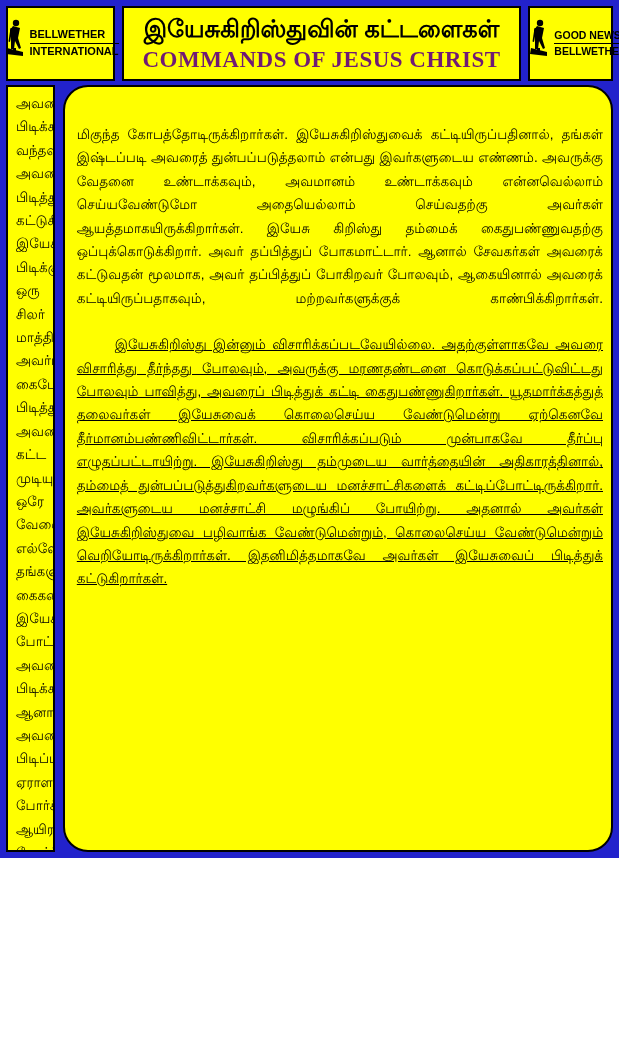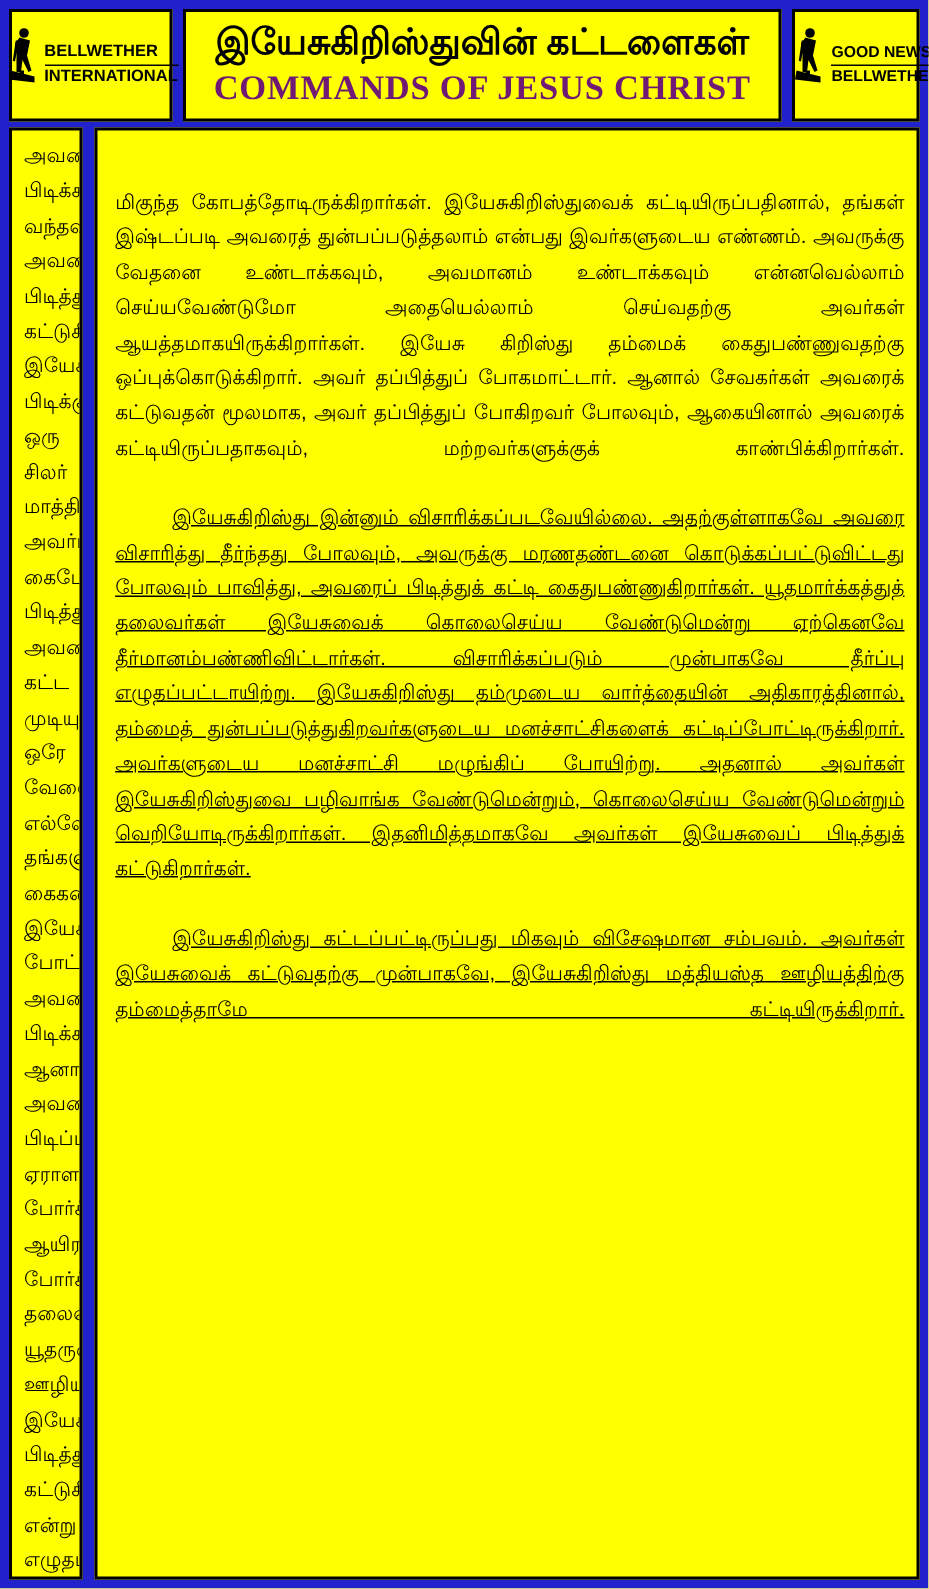--- a/index.html
+++ b/index.html
@@ -3,21 +3,21 @@
 <meta charset="utf-8">
 <style>
   html, body { margin: 0; padding: 0; }
   body {
     width: 619px; height: 1059px;
     font-family: "Liberation Sans", "DejaVu Sans", sans-serif;
     -webkit-font-smoothing: antialiased;
   }
   .page {
     position: relative;
-    width: 619px; height: 1059px;
+    width: 619px; height: 858px;
     background: #2222CC;
     box-sizing: border-box;
     padding: 6px;
     display: flex;
     flex-direction: column;
   }
   .ybox {
     background: #FFFF00;
     border: 2px solid #000000;
     box-sizing: border-box;
@@ -86,21 +86,21 @@
   }
   .col {
     overflow: hidden;
     color: #000;
     font-size: 13.5px;
     line-height: 23.4px;
     text-align: justify;
     text-justify: inter-word;
   }
   .col-left  { width: 295px; padding: 5px 7px 5px 8px; }
-  .col-right { flex: 1 1 auto; padding: 36px 8px 5px 12px; }
+  .col-right { flex: 1 1 auto; padding: 36px 8px 5px 12px; border-radius: 25px; }
   .col p {
     margin: 0 0 23px 0;
     text-align: justify;
     text-align-last: justify;
   }
   .col p.indent { text-indent: 38px; text-decoration: underline; }
 </style>
 </head>
 <body>
 
@@ -154,18 +154,17 @@
   <div class="body-row">
 
     <div class="ybox col col-left">
       <p>அவரைப் பிடிக்க வந்தவர்கள் அவரைப் பிடித்துக் கட்டுகிறார்கள். இயேசுகிறிஸ்துவைப் பிடிக்கும்போது ஒரு சிலர் மாத்திரமே அவர்மீது கைபோட்டுப் பிடித்து அவரைக் கட்ட முடியும். ஒரே வேளையில் எல்லோரும் தங்களுடைய கைகளை இயேசுவின்மீது போட்டு அவரைப் பிடிக்கமுடியாது. ஆனால் அவரைப் பிடிப்பதற்கு ஏராளமான போர்ச்சேவகரும் ஆயிரம் போர்ச்சேவகருக்குத் தலைவனும் யூதருடைய ஊழியக்காரனும் இயேசுவைப் பிடித்துக் கட்டுகிறார்கள் என்று எழுதப்பட்டிருக்கிறது. இயேசுவை ஒரு சிலரே பிடித்தாலும், இவர்களெல்லாம் அவர்களுக்கு உதவியாக இருக்கிறார்கள்.</p>
 
     </div>
 
     <div class="ybox col col-right">
       <p>மிகுந்த கோபத்தோடிருக்கிறார்கள். இயேசுகிறிஸ்துவைக் கட்டியிருப்பதினால், தங்கள் இஷ்டப்படி அவரைத் துன்பப்படுத்தலாம் என்பது இவர்களுடைய எண்ணம். அவருக்கு வேதனை உண்டாக்கவும், அவமானம் உண்டாக்கவும் என்னவெல்லாம் செய்யவேண்டுமோ அதையெல்லாம் செய்வதற்கு அவர்கள் ஆயத்தமாகயிருக்கிறார்கள். இயேசு கிறிஸ்து தம்மைக் கைதுபண்ணுவதற்கு ஒப்புக்கொடுக்கிறார். அவர் தப்பித்துப் போகமாட்டார். ஆனால் சேவகர்கள் அவரைக் கட்டுவதன் மூலமாக, அவர் தப்பித்துப் போகிறவர் போலவும், ஆகையினால் அவரைக் கட்டியிருப்பதாகவும், மற்றவர்களுக்குக் காண்பிக்கிறார்கள்.</p>
       <p class="indent">இயேசுகிறிஸ்து இன்னும் விசாரிக்கப்படவேயில்லை. அதற்குள்ளாகவே அவரை விசாரித்து தீர்ந்தது போலவும், அவருக்கு மரணதண்டனை கொடுக்கப்பட்டுவிட்டது போலவும் பாவித்து, அவரைப் பிடித்துக் கட்டி கைதுபண்ணுகிறார்கள். யூதமார்க்கத்துத் தலைவர்கள் இயேசுவைக் கொலைசெய்ய வேண்டுமென்று ஏற்கெனவே தீர்மானம்பண்ணிவிட்டார்கள். விசாரிக்கப்படும் முன்பாகவே தீர்ப்பு எழுதப்பட்டாயிற்று. இயேசுகிறிஸ்து தம்முடைய வார்த்தையின் அதிகாரத்தினால், தம்மைத் துன்பப்படுத்துகிறவர்களுடைய மனச்சாட்சிகளைக் கட்டிப்போட்டிருக்கிறார். அவர்களுடைய மனச்சாட்சி மழுங்கிப் போயிற்று. அதனால் அவர்கள் இயேசுகிறிஸ்துவை பழிவாங்க வேண்டுமென்றும், கொலைசெய்ய வேண்டுமென்றும் வெறியோடிருக்கிறார்கள். இதனிமித்தமாகவே அவர்கள் இயேசுவைப் பிடித்துக் கட்டுகிறார்கள்.</p>
-      <p class="indent">இயேசுகிறிஸ்து கட்டப்பட்டிருப்பது மிகவும் விசேஷமான சம்பவம். அவர்கள் இயேசுவைக் கட்டுவதற்கு முன்பாகவே, இயேசுகிறிஸ்து மத்தியஸ்த ஊழியத்திற்கு தம்மைத்தாமே கட்டியிருக்கிறார்.</p>
     </div>
 
   </div>
 
 </div>
 
 </body></html>

